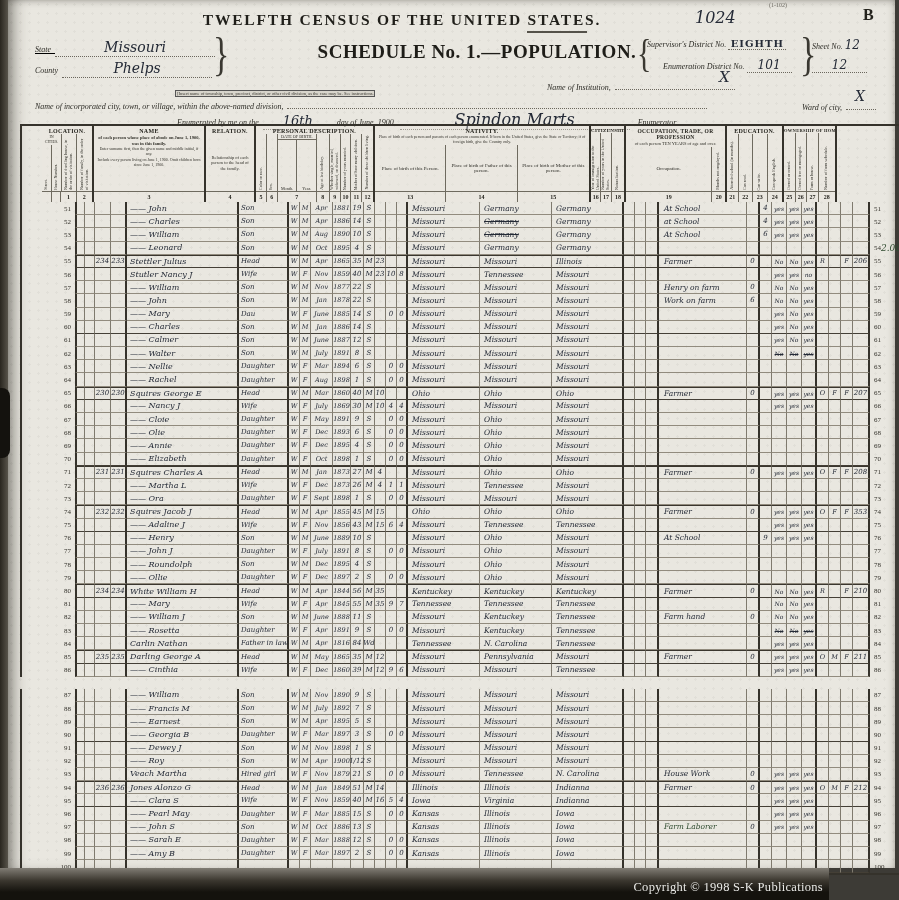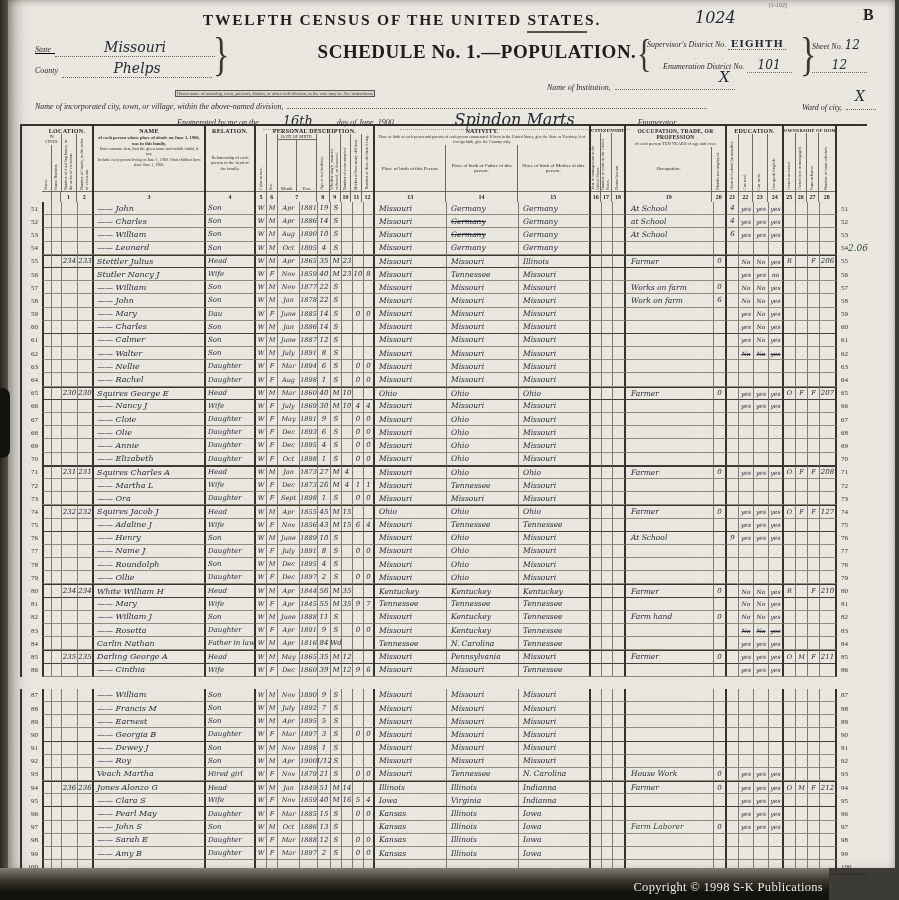--- a/index.html
+++ b/index.html
@@ -72,21 +72,21 @@
   .clab { font-size:5px; text-align:center; color:#2c2b25; align-self:center; width:100%; }
   .numrow { display:flex; height:11px; border-top:1px solid #6e6a5f; }
   .numcell { border-right:1px solid #6e6a5f; font-size:6px; font-weight:bold; text-align:center; line-height:11px; color:#26251f; }
   .numcell:last-child { border-right:none; }
   .dob-block { display:flex; flex-direction:column; border-right:1px solid #6e6a5f; overflow:hidden; }
   .dob-title { font-size:4.2px; text-align:center; border-bottom:1px solid #6e6a5f; color:#2c2b25; white-space:nowrap; }
   .dob-cols { flex:1; display:flex; }
   .dob-cols > div { flex:1; font-size:4.2px; display:flex; align-items:flex-end; justify-content:center; color:#2c2b25; }
   .dob-cols > div:first-child { border-right:1px solid #6e6a5f; }
 
-  .trow { height:13.2px; }
+  .trow { height:13.2px;padding-left:33px; }
   .trow.hh > .cell { border-top:1.6px solid #3a362e; }
   .trow.r5 > .cell { border-bottom:1.4px solid #44403七7; }
   .trow.r5 > .cell { border-bottom:1.4px solid #443f36; }
   .cell { border-right:1px solid #7f7a6e; border-bottom:1px solid #918b7e; overflow:visible; white-space:nowrap;
     display:flex; align-items:center; justify-content:center; }
   .cell.gb { border-right:2px solid #35322b; }
   .cell.first { border-left:2px solid #35322b; }
   .lnum, .rnum { font-size:7px; color:#33312a; display:flex; align-items:center; font-family:"Liberation Serif",serif; }
   .lnum { justify-content:flex-end; padding-right:4px; }
   .rnum { justify-content:flex-start; padding-left:4px; white-space:nowrap; }
@@ -602,21 +602,21 @@
           <div class="cell hw-cell c-md">S</div>
           <div class="cell hw-cell c-md"></div>
           <div class="cell hw-cell c-md"></div>
           <div class="cell hw-cell c-md gb"></div>
           <div class="cell hw-cell c-state">Missouri</div>
           <div class="cell hw-cell c-state">Missouri</div>
           <div class="cell hw-cell c-state gb">Missouri</div>
           <div class="cell hw-cell c-sm"></div>
           <div class="cell hw-cell c-sm"></div>
           <div class="cell hw-cell c-sm gb"></div>
-          <div class="cell hw-cell c-occ">Works on farm</div>
+          <div class="cell hw-cell c-occ">Henry on farm</div>
           <div class="cell hw-cell c-md gb">0</div>
           <div class="cell hw-cell c-md"></div>
           <div class="cell hw-cell c-yn">No</div>
           <div class="cell hw-cell c-yn">No</div>
           <div class="cell hw-cell c-yn gb">yes</div>
           <div class="cell hw-cell c-sm"></div>
           <div class="cell hw-cell c-sm"></div>
           <div class="cell hw-cell c-sm"></div>
           <div class="cell hw-cell c-md gb"></div>
           <div class="rnum">57</div>
@@ -1206,21 +1206,21 @@
           <div class="cell hw-cell c-sm gb"></div>
           <div class="cell hw-cell c-occ">Farmer</div>
           <div class="cell hw-cell c-md gb">0</div>
           <div class="cell hw-cell c-md"></div>
           <div class="cell hw-cell c-yn">yes</div>
           <div class="cell hw-cell c-yn">yes</div>
           <div class="cell hw-cell c-yn gb">yes</div>
           <div class="cell hw-cell c-sm">O</div>
           <div class="cell hw-cell c-sm">F</div>
           <div class="cell hw-cell c-sm">F</div>
-          <div class="cell hw-cell c-md gb">127</div>
+          <div class="cell hw-cell c-md gb">353</div>
           <div class="rnum">74</div>
         </div>
         <div class="trow tbl-border r5" style="grid-template-columns: 20px 10px 10px 16px 16px 112px 50px 11px 11px 22px 18px 13px 11px 11px 11px 11px 72px 72px 72px 11px 11px 13px 88px 13px 12px 15px 15px 15px 12px 12px 12px 17px 30px;">
           <div class="lnum">75</div>
           <div class="cell hw-cell c-sm first"></div>
           <div class="cell hw-cell c-sm"></div>
           <div class="cell hw-cell c-md"></div>
           <div class="cell hw-cell c-md gb"></div>
           <div class="cell hw-cell c-name gb">—— Adaline J</div>
           <div class="cell hw-cell c-rel gb">Wife</div>
@@ -1285,21 +1285,21 @@
           <div class="cell hw-cell c-sm"></div>
           <div class="cell hw-cell c-md gb"></div>
           <div class="rnum">76</div>
         </div>
         <div class="trow tbl-border" style="grid-template-columns: 20px 10px 10px 16px 16px 112px 50px 11px 11px 22px 18px 13px 11px 11px 11px 11px 72px 72px 72px 11px 11px 13px 88px 13px 12px 15px 15px 15px 12px 12px 12px 17px 30px;">
           <div class="lnum">77</div>
           <div class="cell hw-cell c-sm first"></div>
           <div class="cell hw-cell c-sm"></div>
           <div class="cell hw-cell c-md"></div>
           <div class="cell hw-cell c-md gb"></div>
-          <div class="cell hw-cell c-name gb">—— Name J</div>
+          <div class="cell hw-cell c-name gb">—— John J</div>
           <div class="cell hw-cell c-rel gb">Daughter</div>
           <div class="cell hw-cell c-sm">W</div>
           <div class="cell hw-cell c-sm">F</div>
           <div class="cell hw-cell c-sm">July</div>
           <div class="cell hw-cell c-sm">1891</div>
           <div class="cell hw-cell c-md">8</div>
           <div class="cell hw-cell c-md">S</div>
           <div class="cell hw-cell c-md"></div>
           <div class="cell hw-cell c-md">0</div>
           <div class="cell hw-cell c-md gb">0</div>

